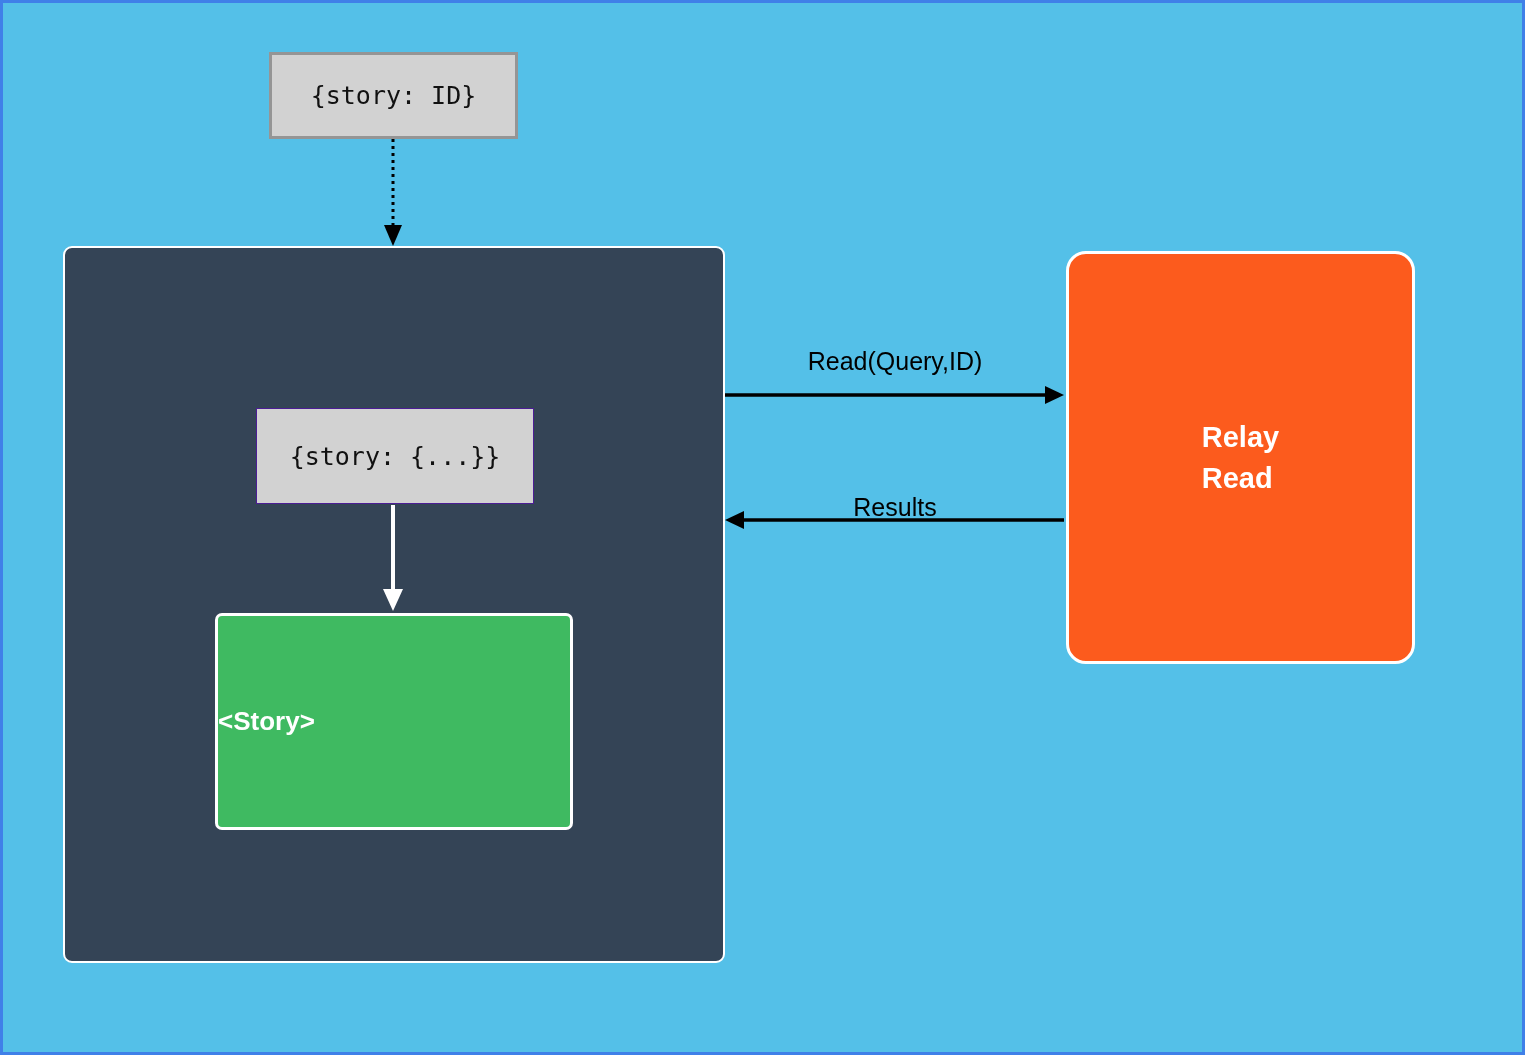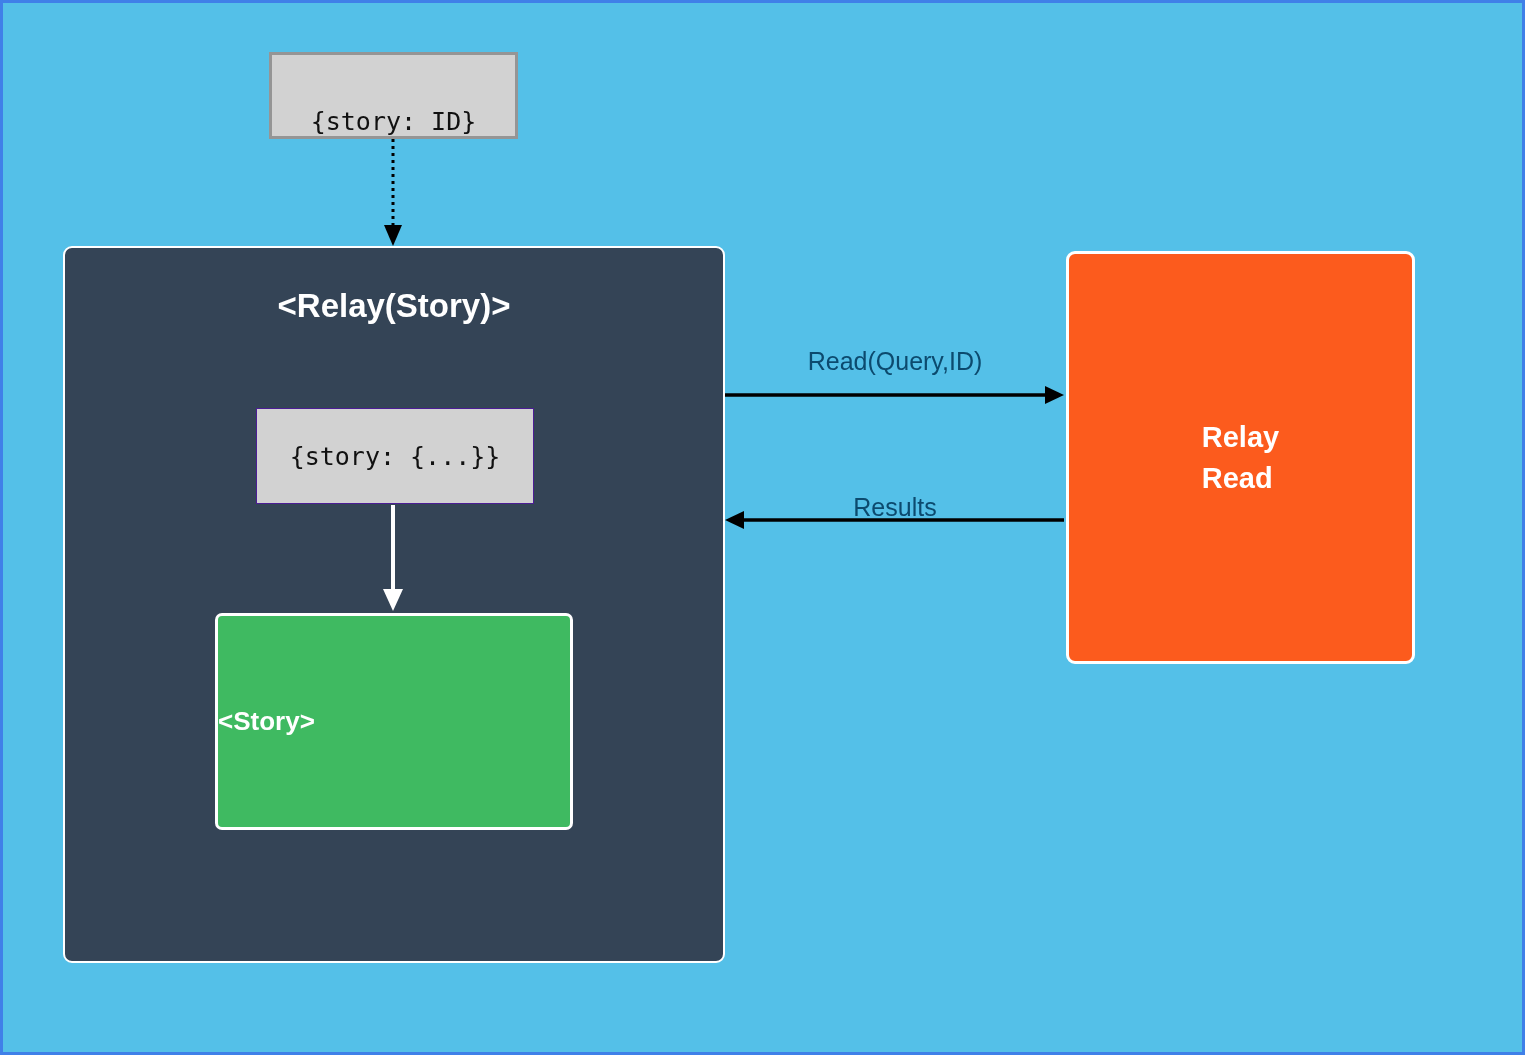--- a/index.html
+++ b/index.html
@@ -23,21 +23,20 @@
     background: #d2d2d2;
     font-family: "DejaVu Sans Mono", "Liberation Mono", monospace;
     font-size: 25px;
     color: #111111;
     box-sizing: border-box;
   }
   .input-box {
     left: 266px; top: 49px;
     width: 249px; height: 87px;
     border: 3px solid #959595;
-    align-items: flex-end;
   }
   .fragment-box {
     left: 253px; top: 405px;
     width: 278px; height: 96px;
     border: 1px solid #4c1d95;
   }
 
   .relay-box {
     left: 60px; top: 243px;
     width: 662px; height: 717px;
@@ -68,36 +67,36 @@
     color: #ffffff;
     font-size: 26px;
     font-weight: bold;
   }
 
   .store-box {
     left: 1063px; top: 248px;
     width: 349px; height: 413px;
     background: #fc5b1d;
     border: 3px solid #ffffff;
-    border-radius: 9px;
+    border-radius: 20px;
     box-sizing: border-box;
     display: flex;
     align-items: center;
     justify-content: center;
   }
   .store-text {
     color: #ffffff;
     font-size: 29px;
     font-weight: bold;
     line-height: 1.38;
     text-align: left;
   }
 
   .arrow-label {
-    color: #0c4a6e;
+    color: #000000;
     font-size: 25px;
     text-align: center;
   }
   .read-label    { left: 720px; top: 344px; width: 344px; }
   .results-label { left: 720px; top: 474px; width: 344px; margin-top: 16px; }
 </style>
 </head>
 <body>
 
 <div class="page">
@@ -105,21 +104,20 @@
   <div class="abs code-box input-box">
     <span>{story: ID}</span>
   </div>
 
   <svg class="abs" style="left:376px; top:136px;" width="28" height="108">
     <line x1="14" y1="0" x2="14" y2="88" stroke="#000000" stroke-width="3" stroke-dasharray="3,4"></line>
     <polygon points="5,86 23,86 14,107" fill="#000000"></polygon>
   </svg>
 
   <div class="abs relay-box"></div>
-  <div class="abs relay-title">&lt;Relay(Story)&gt;</div>
 
   <div class="abs code-box fragment-box">
     <span>{story: {...}}</span>
   </div>
 
   <svg class="abs" style="left:376px; top:502px;" width="28" height="108">
     <line x1="14" y1="0" x2="14" y2="86" stroke="#ffffff" stroke-width="4"></line>
     <polygon points="4,84 24,84 14,106" fill="#ffffff"></polygon>
   </svg>
 

